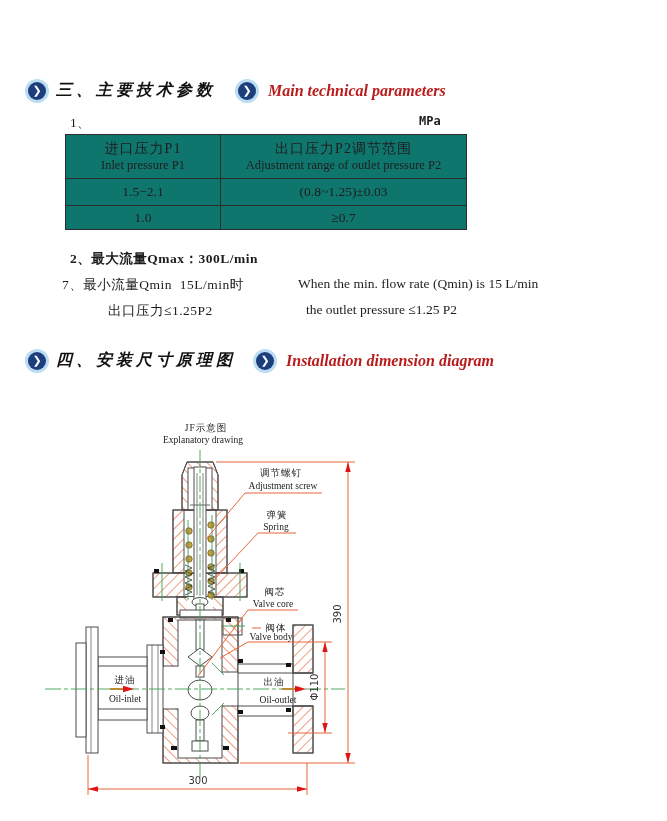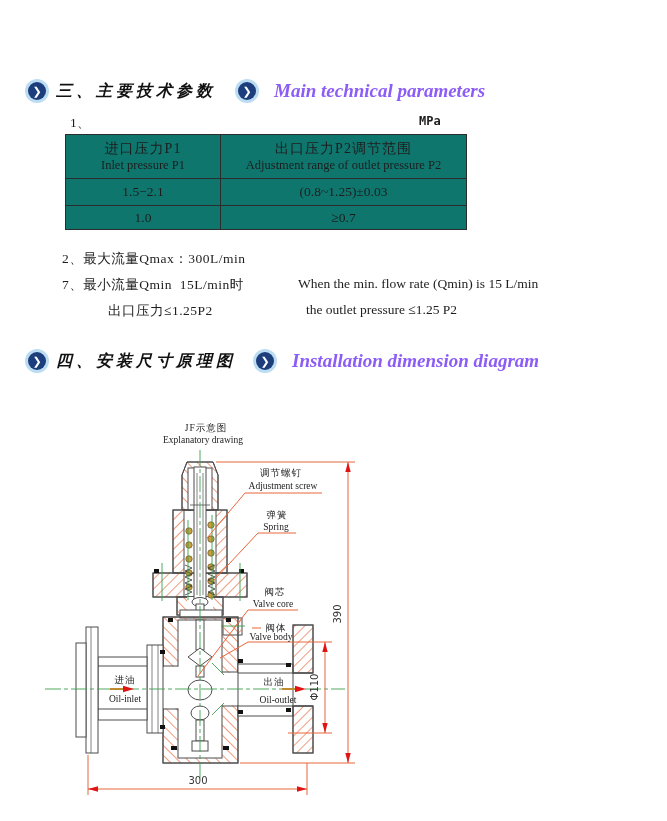--- a/index.html
+++ b/index.html
@@ -7,22 +7,22 @@
         font-family:"Liberation Serif",serif;color:#1d1d1d;}
   .abs{position:absolute;}
   
   .sec-header{position:absolute;display:flex;align-items:center;gap:10px;}
   .bullet{width:18px;height:18px;border-radius:50%;background:#1c3e7c;
           box-shadow:0 0 0 3px #bcdcf2;display:flex;align-items:center;justify-content:center;
           color:#ffffff;font-size:11px;font-weight:bold;font-family:"DejaVu Sans",sans-serif;
           flex:0 0 auto;line-height:1;}
   .sec-zh{font-size:16px;font-weight:bold;letter-spacing:4px;color:#111;
           font-family:"Liberation Serif",serif;font-style:italic;}
-  .sec-en{font-size:19px;font-weight:bold;font-style:italic;color:#8b5cf6;
-          font-family:"Liberation Serif",serif;margin-left:8px;}
+  .sec-en{font-size:16px;font-weight:bold;font-style:italic;color:#b91c1c;
+          font-family:"Liberation Serif",serif;margin-left:2px;}
   
   .ptable{position:absolute;left:65px;top:134px;border-collapse:collapse;table-layout:fixed;}
   .ptable td{border:1.3px solid #2c2c2c;text-align:center;vertical-align:middle;
              padding:0 2px;background:#0f766e;}
   .hd-zh{font-size:14px;letter-spacing:1px;}
   .hd-en{font-size:12.5px;}
   .cell-val{font-size:13.5px;margin-top:24px;}
   .mpa{font-family:"DejaVu Sans Mono",monospace;font-weight:bold;font-size:12px;}
   .idx{font-size:13.5px;}
   .item-zh{font-size:13.5px;letter-spacing:0.5px;white-space:pre;}
@@ -64,21 +64,21 @@
       <td class="cell-val">1.5−2.1</td>
       <td class="cell-val">(0.8~1.25)±0.03</td>
     </tr>
     <tr style="height:24px;">
       <td class="cell-val">1.0</td>
       <td class="cell-val">≥0.7</td>
     </tr>
   </tbody>
     </table>
 
-  <div class="abs item-zh" style="left:62px;top:250px;">2、最大流量Qmax：300L/min</div>
+  <div class="abs item-zh" style="left:70px;top:250px;font-weight:bold;">2、最大流量Qmax：300L/min</div>
   <div class="abs item-zh" style="left:62px;top:276px;">7、最小流量Qmin  15L/min时</div>
   <div class="abs item-en" style="left:298px;top:276px;">When the min. flow rate (Qmin) is 15 L/min</div>
   <div class="abs item-zh" style="left:85px;top:302px;margin-left:23px;">出口压力≤1.25P2</div>
   <div class="abs item-en" style="left:306px;top:302px;">the outlet pressure ≤1.25 P2</div>
 
   <div class="sec-header" style="left:28px;top:350px;">
     <span class="bullet">❯</span>
     <span class="sec-zh">四、安装尺寸原理图</span>
     <span class="bullet" style="margin-left:10px;">❯</span>
     <span class="sec-en">Installation dimension diagram</span>

